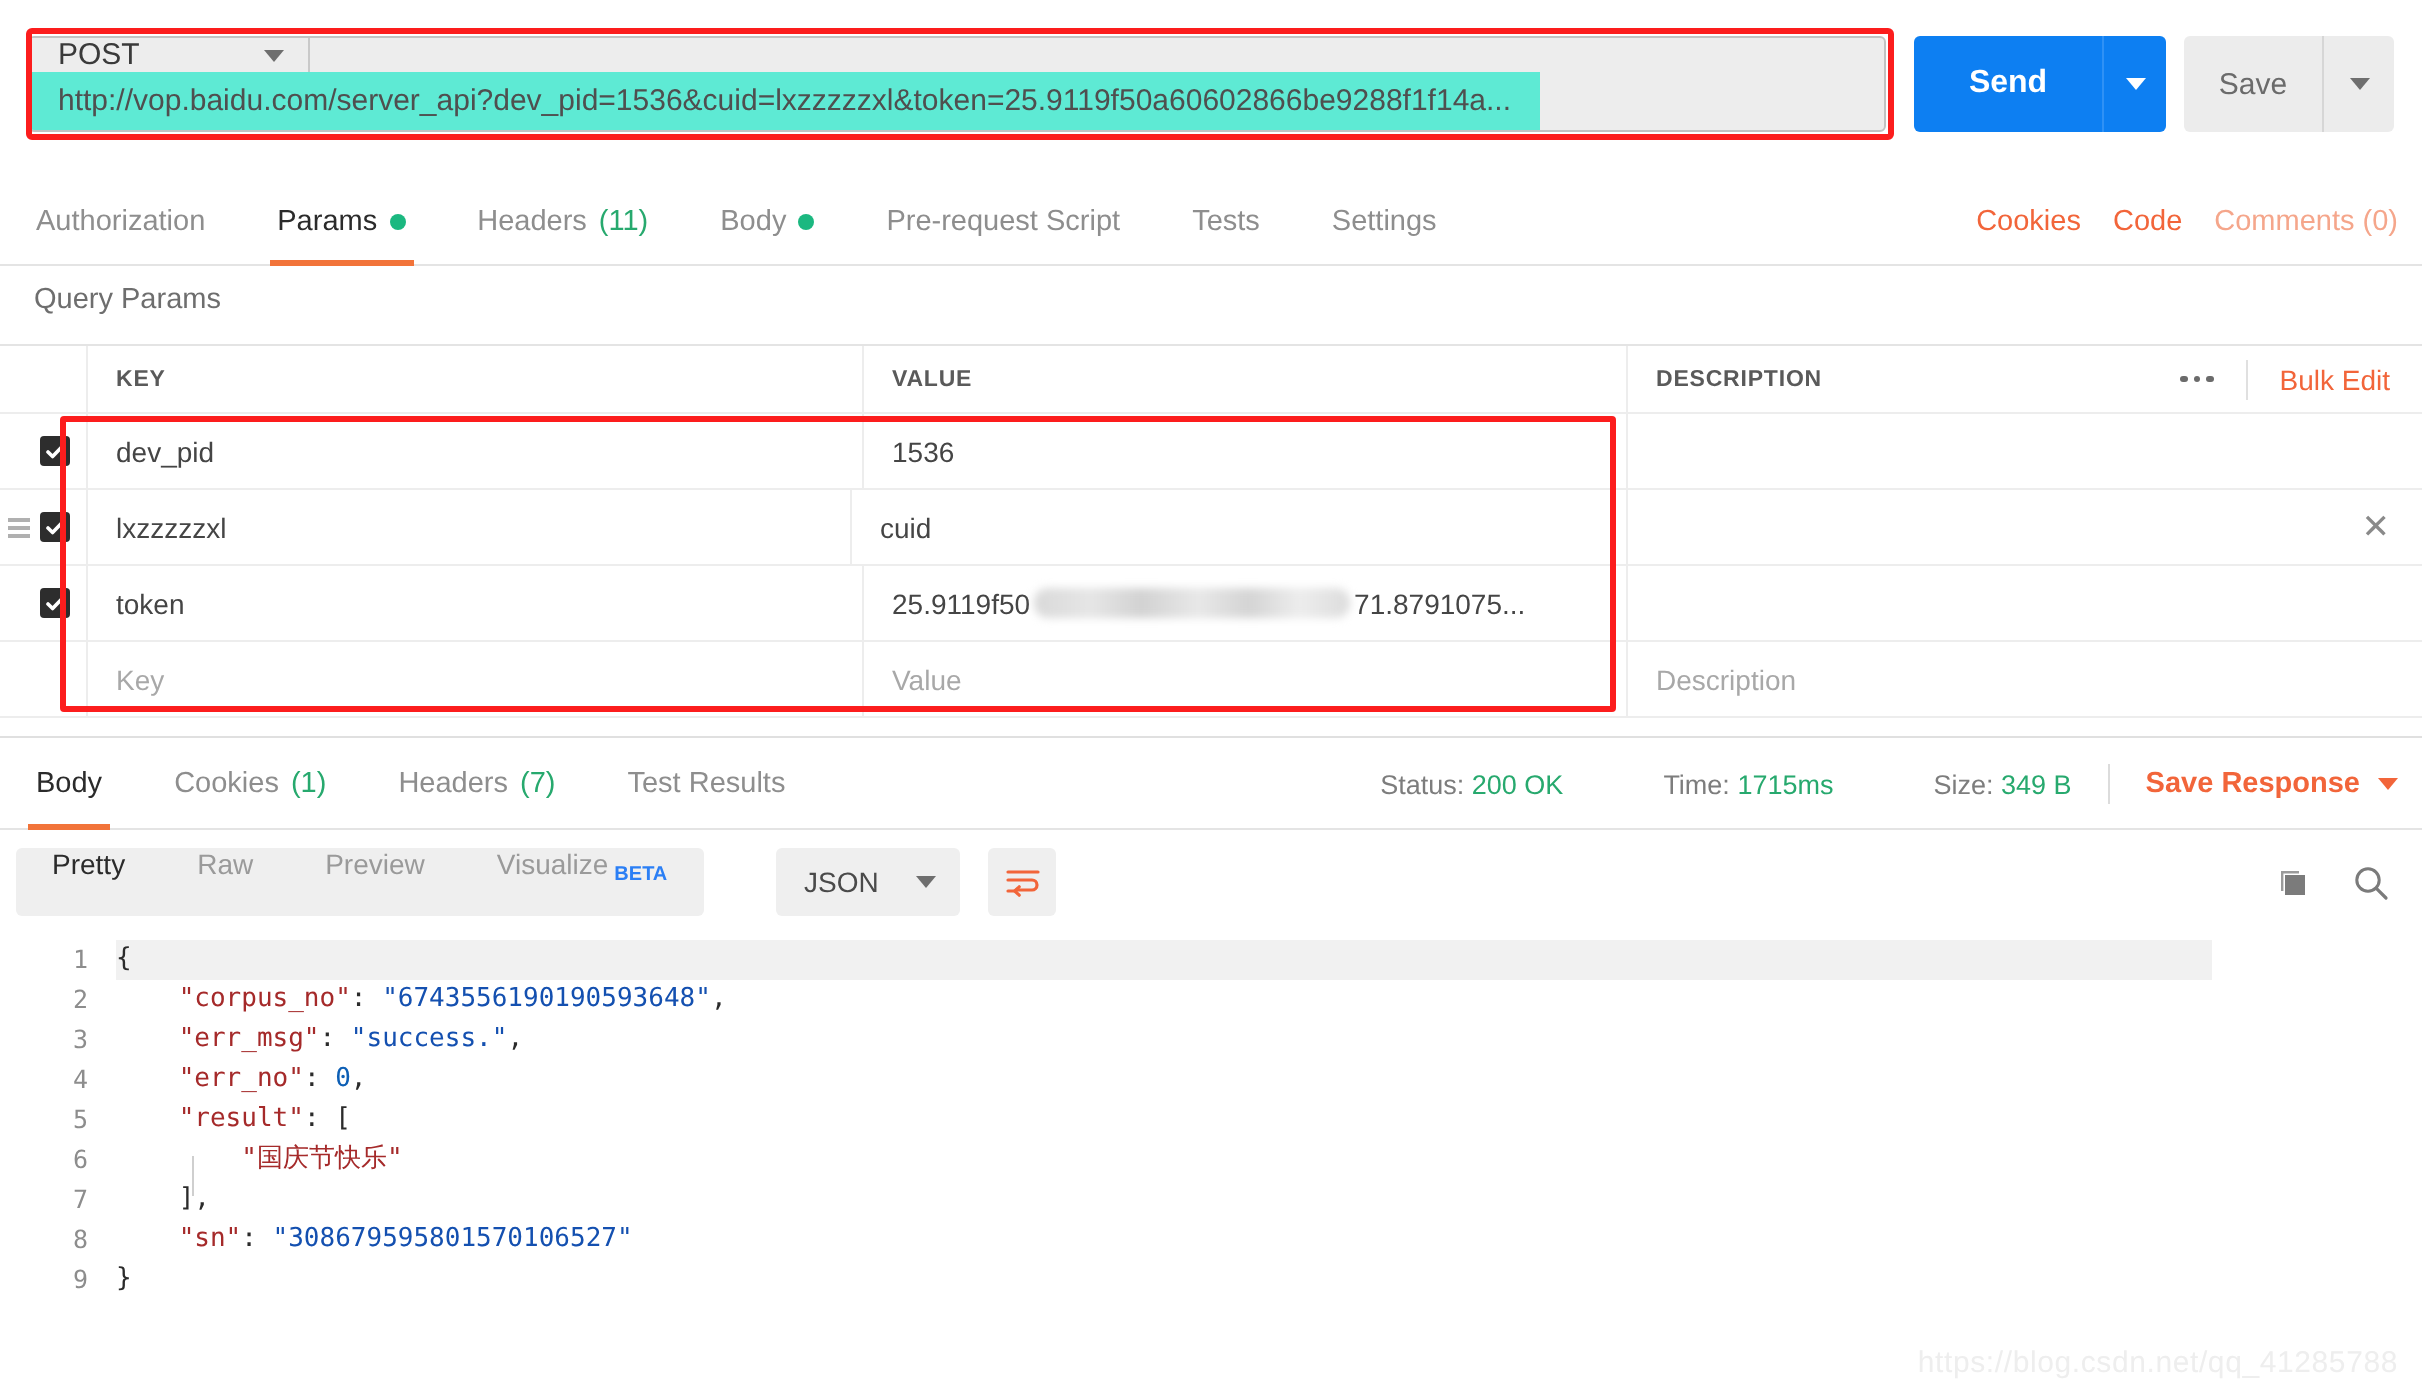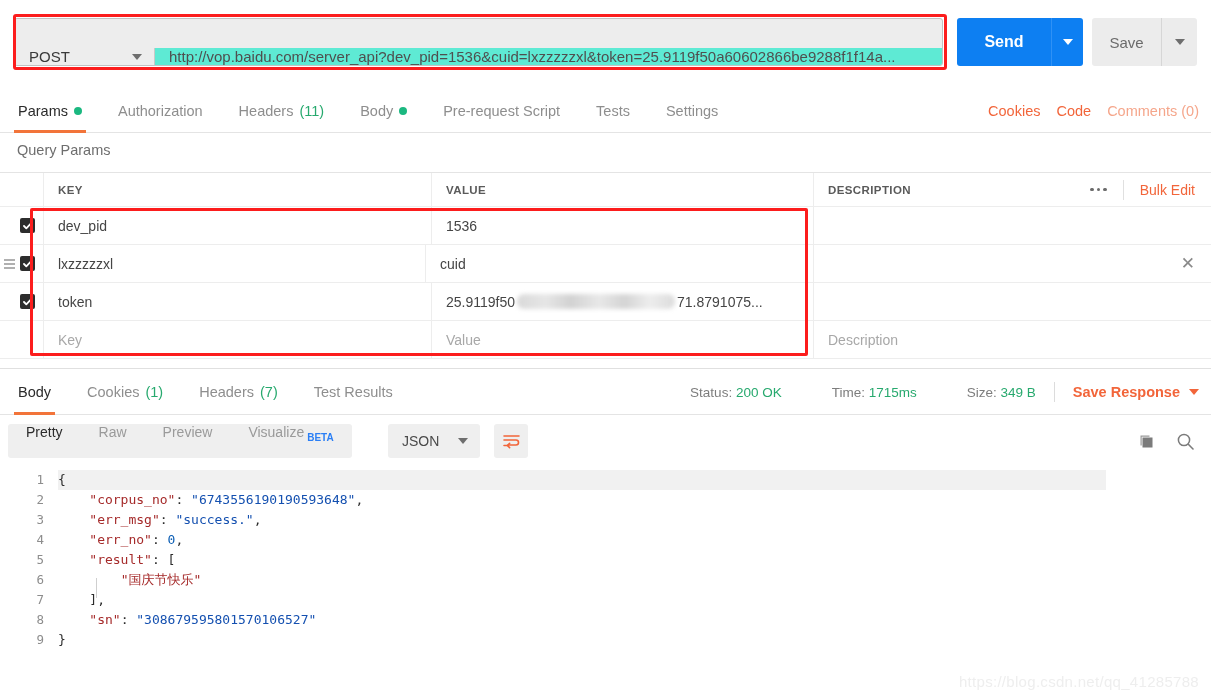--- a/index.html
+++ b/index.html
@@ -13,23 +13,23 @@
   .app { position: relative; width: 1211px; height: 698px; background:#fff; }
 
   
   .urlbar {
     position: absolute; left: 0; top: 0; width: 1211px; height: 84px;
     background: #fff;
   }
   .url-left {
     position: absolute; left: 14px; top: 18px;
     height: 48px; width: 929px;
-    display: flex; align-items: flex-end;
+    display: flex; align-items: flex-start;
     border: 1px solid #c2c2c2; border-radius: 3px;
-    background: #ededed; overflow: hidden;
+    background: #ededed; overflow: hidden; flex-direction: column;
   }
   .method-select {
     width: 140px; display: flex; align-items: center;
     padding: 0 12px 0 14px; justify-content: space-between;
     border-right: 1px solid #c9c9c9; background: #ededed;
     cursor: pointer;
   }
   .method-select .m-label { font-size: 15px; color: #3a3a3a; }
   .caret-dn {
     width: 0; height: 0; border-left: 5px solid transparent;
@@ -296,26 +296,26 @@
     <div class="btn-save-group">
       <div class="btn-save">Save</div>
       <div class="btn-save-caret">
         <span class="caret-dn"></span>
       </div>
     </div>
   </div>
 
   <div class="req-tabs">
     <div class="tabs-left" id="req-tabs-left">
+        <div class="rtab">
+          <span>Authorization</span>
+        </div>
         <div class="rtab active">
           <span>Params</span>
           <span class="dot-green"></span>
-        </div>
-        <div class="rtab">
-          <span>Authorization</span>
         </div>
         <div class="rtab">
           <span>Headers</span>
           <span class="count-green">(11)</span>
         </div>
         <div class="rtab">
           <span>Body</span>
           <span class="dot-green"></span>
         </div>
         <div class="rtab">

